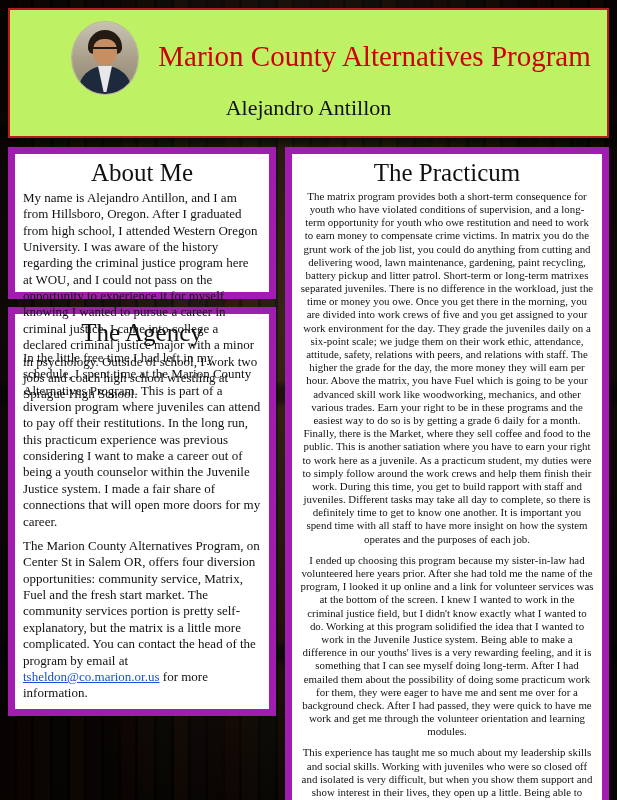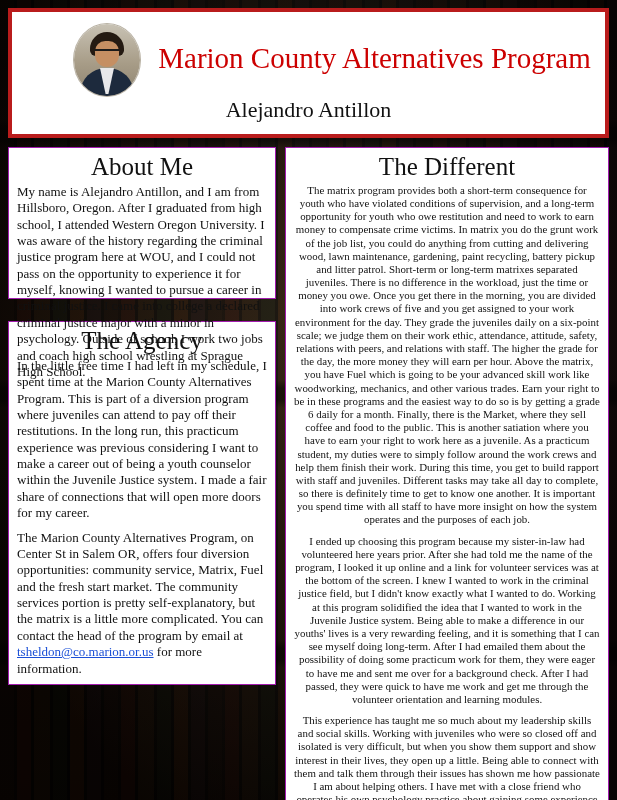--- a/index.html
+++ b/index.html
@@ -56,22 +56,22 @@
   .page {
     position: relative;
     width: 617px;
     height: 800px;
     box-sizing: border-box;
     padding: 8px 8px 6px 8px;
   }
 
   
   .header {
-    background: #ffffff;
-    border: 4px solid #b91c1c;
+    background: #bef264;
+    border: 2px solid #b91c1c;
     height: 130px;
     box-sizing: border-box;
     position: relative;
     display: block;
     margin-bottom: 9px;
   }
   .headshot {
     position: absolute;
     left: 62px;
     top: 12px;
@@ -149,24 +149,24 @@
     width: 268px;
     flex: none;
   }
   .col-right {
     width: 324px;
     flex: none;
   }
 
   .panel {
     background: #ffffff;
-    border: 1px solid #a21caf;
+    border: 7px solid #a21caf;
     padding: 5px 8px 7px 8px;
     box-sizing: border-box;
-    margin-bottom: 22px;
+    margin-bottom: 8px;
   }
   .panel h2 {
     margin: 0 0 2px 0;
     text-align: center;
     font-weight: normal;
     font-size: 25px;
     color: #111;
     font-family: "Liberation Serif", serif;
     line-height: 1.15;
   }
@@ -221,21 +221,21 @@
       <div class="panel agency">
         <h2>The Agency</h2>
         <p>In the little free time I had left in my schedule, I spent time at the Marion County Alternatives Program. This is part of a diversion program where juveniles can attend to pay off their restitutions. In the long run, this practicum experience was previous considering I want to make a career out of being a youth counselor within the Juvenile Justice system. I made a fair share of connections that will open more doors for my career.</p>
         <p><span>The Marion County Alternatives Program, on Center St in Salem OR, offers four diversion opportunities: community service, Matrix, Fuel and the fresh start market. The community services portion is pretty self-explanatory, but the matrix is a little more complicated. You can contact the head of the program by email at </span><a class="email" href="#">tsheldon@co.marion.or.us</a><span> for more information.</span></p>
       </div>
 
     </div>
 
     <div class="col-right">
       <div class="panel practicum">
-        <h2>The Different</h2>
+        <h2>The Practicum</h2>
         <p>The matrix program provides both a short-term consequence for youth who have violated conditions of supervision, and a long-term opportunity for youth who owe restitution and need to work to earn money to compensate crime victims. In matrix you do the grunt work of the job list, you could do anything from cutting and delivering wood, lawn maintenance, gardening, paint recycling, battery pickup and litter patrol. Short-term or long-term matrixes separated juveniles. There is no difference in the workload, just the time or money you owe. Once you get there in the morning, you are divided into work crews of five and you get assigned to your work environment for the day. They grade the juveniles daily on a six-point scale; we judge them on their work ethic, attendance, attitude, safety, relations with peers, and relations with staff. The higher the grade for the day, the more money they will earn per hour. Above the matrix, you have Fuel which is going to be your advanced skill work like woodworking, mechanics, and other various trades. Earn your right to be in these programs and the easiest way to do so is by getting a grade 6 daily for a month. Finally, there is the Market, where they sell coffee and food to the public. This is another satiation where you have to earn your right to work here as a juvenile. As a practicum student, my duties were to simply follow around the work crews and help them finish their work. During this time, you get to build rapport with staff and juveniles. Different tasks may take all day to complete, so there is definitely time to get to know one another. It is important you spend time with all staff to have more insight on how the system operates and the purposes of each job.</p>
         <p>I ended up choosing this program because my sister-in-law had volunteered here years prior. After she had told me the name of the program, I looked it up online and a link for volunteer services was at the bottom of the screen. I knew I wanted to work in the criminal justice field, but I didn't know exactly what I wanted to do. Working at this program solidified the idea that I wanted to work in the Juvenile Justice system. Being able to make a difference in our youths' lives is a very rewarding feeling, and it is something that I can see myself doing long-term. After I had emailed them about the possibility of doing some practicum work for them, they were eager to have me and sent me over for a background check. After I had passed, they were quick to have me work and get me through the volunteer orientation and learning modules.</p>
         <p>This experience has taught me so much about my leadership skills and social skills. Working with juveniles who were so closed off and isolated is very difficult, but when you show them support and show interest in their lives, they open up a little. Being able to connect with them and talk them through their issues has shown me how passionate I am about helping others. I have met with a close friend who operates his own psychology practice about gaining some experience working with him. Eventually, once I gain the qualifications and time needed to become certified, I would love to work my way back into the detention centers and counsel incarcerated youth.</p>
       </div>
     </div>
 
   </div>
 </div>
 
 </body></html>

